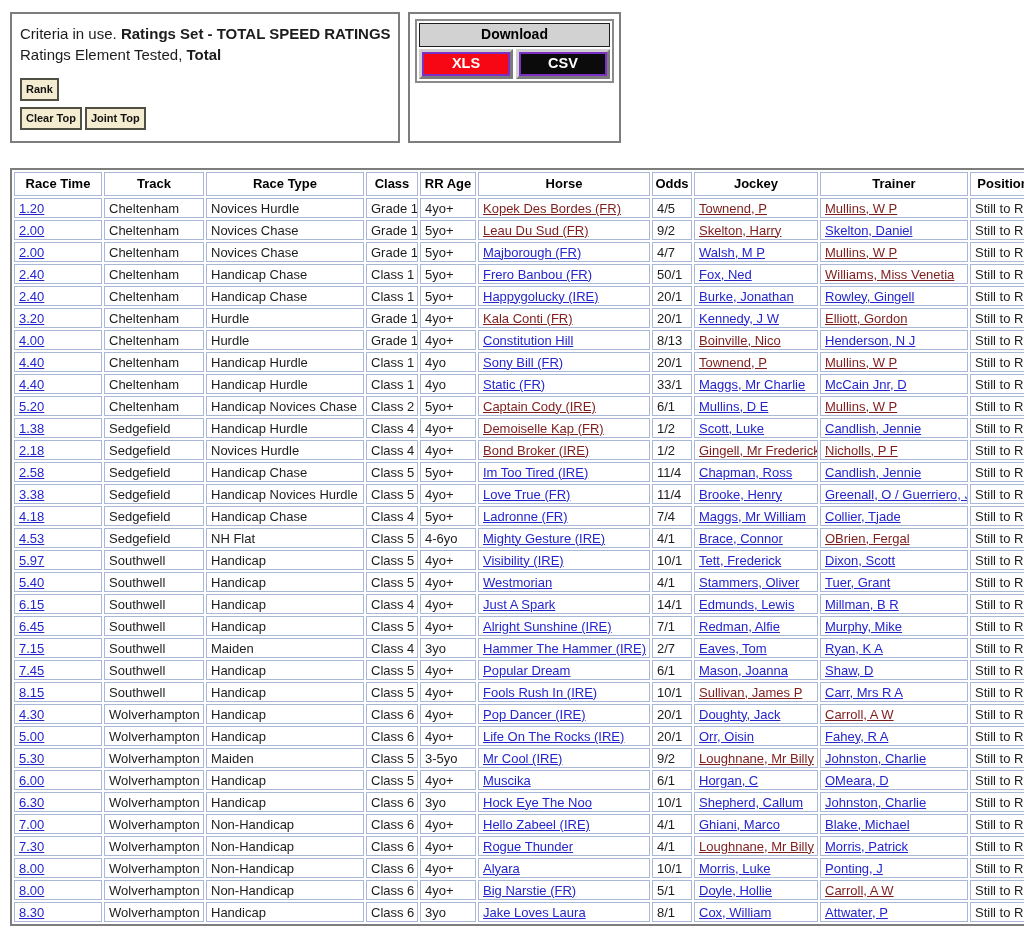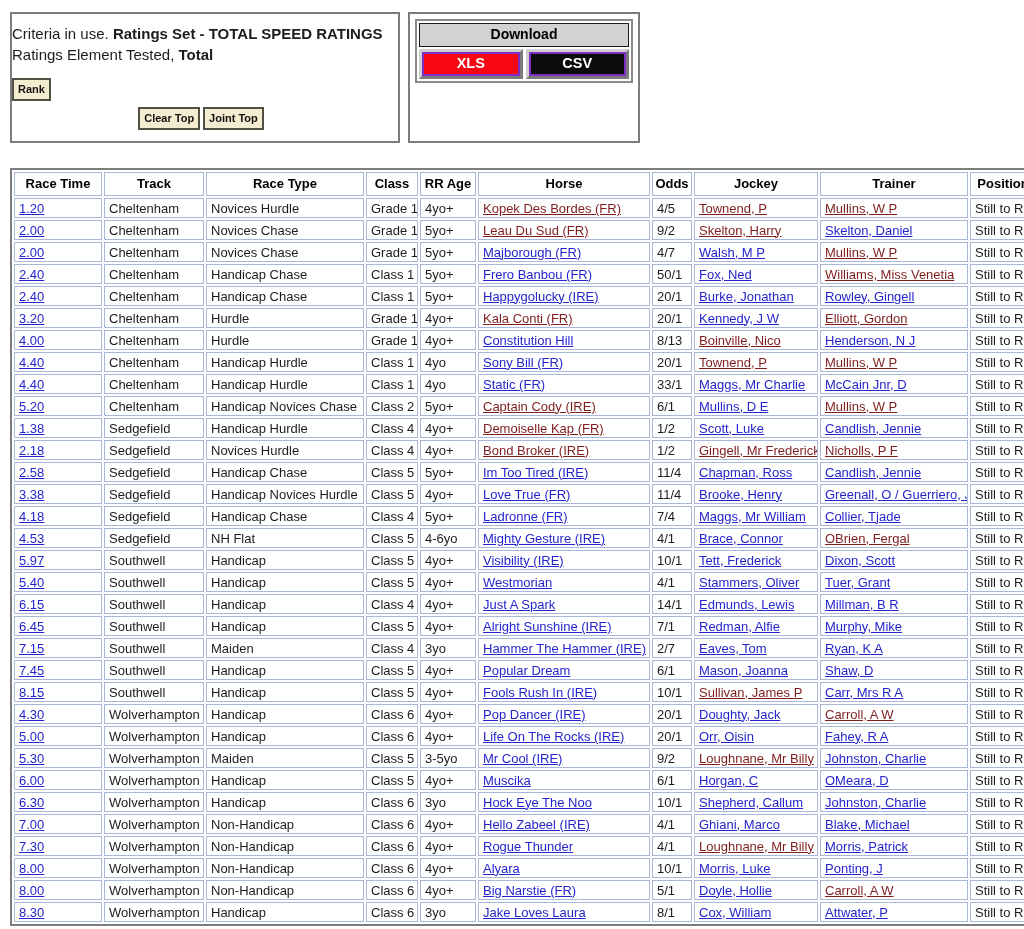--- a/index.html
+++ b/index.html
@@ -11,41 +11,41 @@
     width: 1024px;
   }
 
   
   .top-row { display: flex; gap: 8px; align-items: stretch; }
 
   .criteria-box {
     width: 390px;
     min-height: 131px;
     border: 2px solid #7d7d7d;
-    padding: 9px 8px 6px 0;
+    padding: 9px 8px 6px 8px;
     background: #fff;
   }
   .criteria-line { font-size: 15px; line-height: 21px; white-space: nowrap; }
   .rank-row { margin-top: 13px; }
-  .top-btns-row { margin-top: 6px; display: flex; gap: 3px; justify-content: center; }
+  .top-btns-row { margin-top: 6px; display: flex; gap: 3px; }
   .btn-tan {
     display: inline-block;
     background: #f3ecd0;
     border: 2px solid #4f4f44;
     font-weight: bold;
     font-size: 11px;
     line-height: 16px;
     padding: 1px 4px 2px 4px;
     color: #111;
     cursor: pointer;
     font-family: "Liberation Sans", sans-serif;
   }
 
   .download-box {
-    width: 232px;
+    width: 213px;
     min-height: 131px;
     border: 2px solid #7d7d7d;
     padding: 5px;
     background: #fff;
   }
   .download-inner {
     border: 2px solid #8a8a8a;
     padding: 2px;
     display: flex;
     flex-direction: column;

